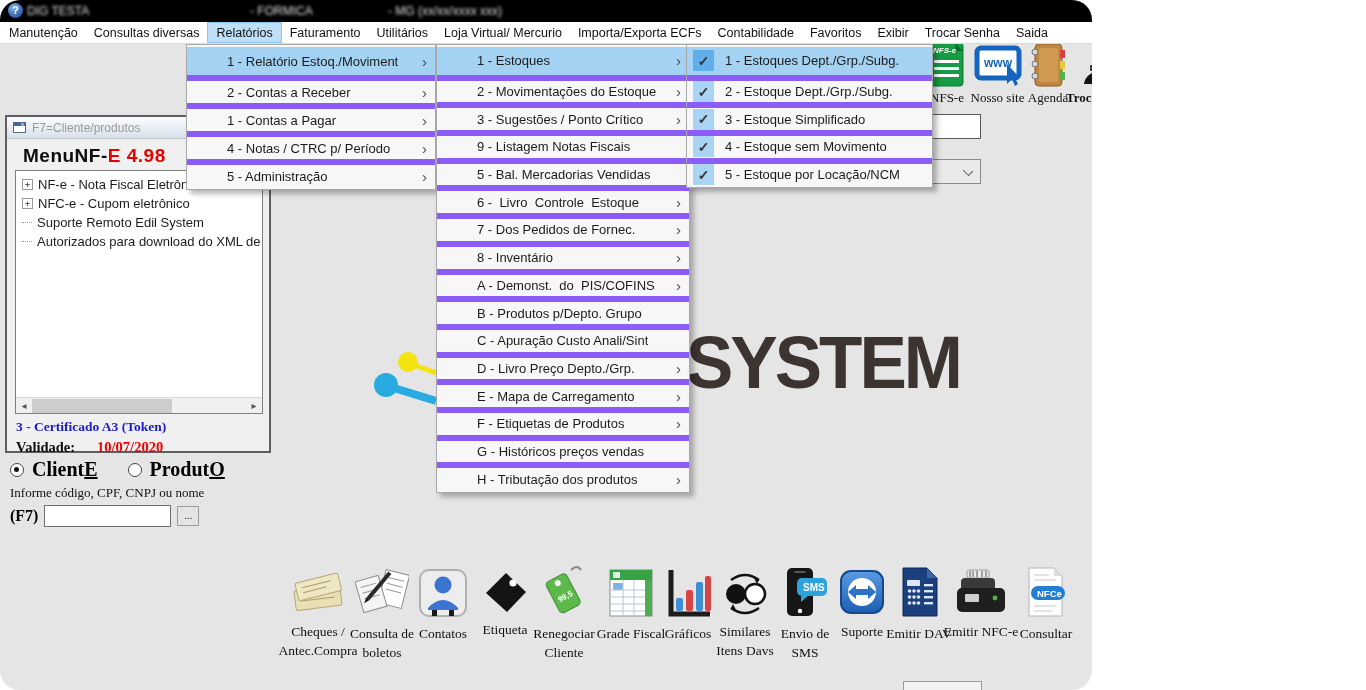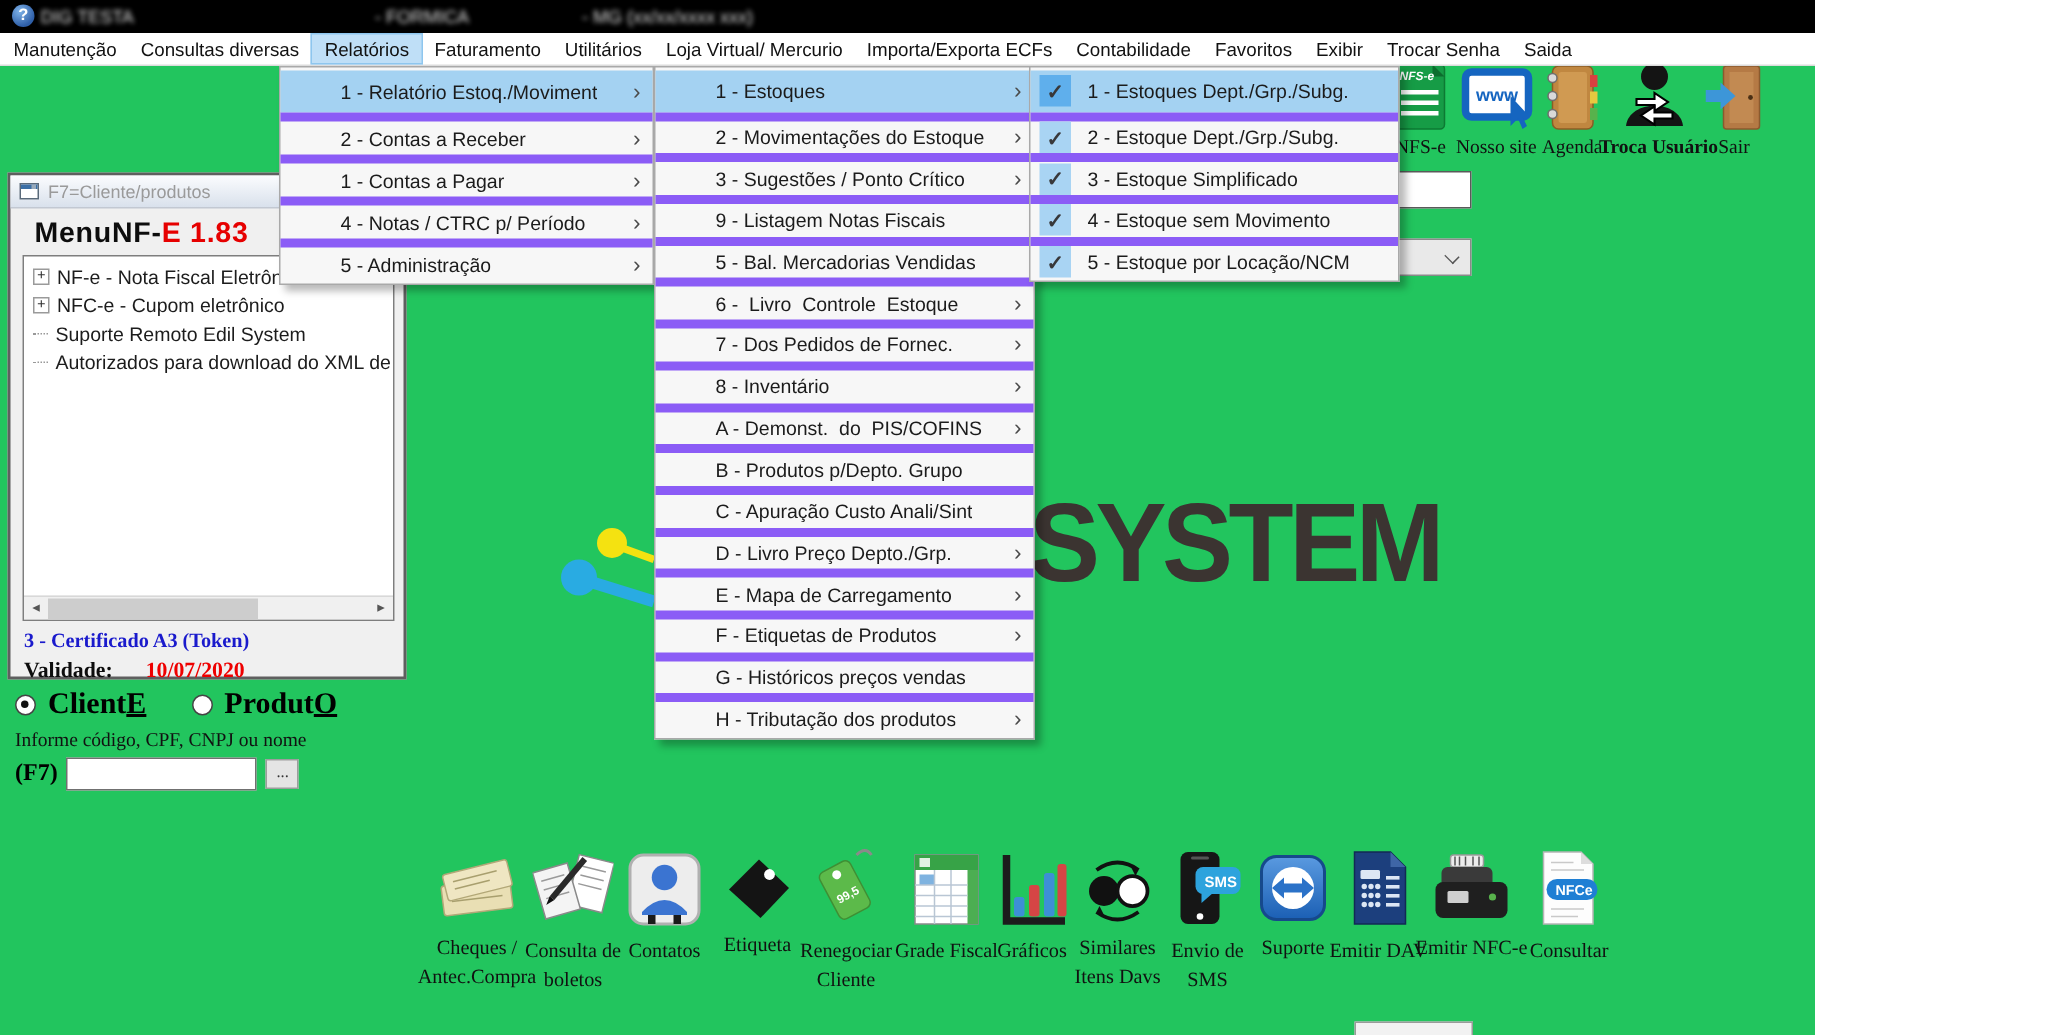--- a/index.html
+++ b/index.html
@@ -1,18 +1,18 @@
 <!DOCTYPE html>
 <html><head>
 <meta charset="utf-8">
 <style>
   * { margin:0; padding:0; box-sizing:border-box; }
   body { background:#fff; }
-  .stage { position:relative; width:1210px; height:690px; overflow:hidden; background:#22c55e;
-           font-family:"Liberation Sans", sans-serif; }
+  .stage { position:relative; width:1092px; height:690px; overflow:hidden; background:#e5e5e5;
+           font-family:"Liberation Sans", sans-serif;border-radius:20px; }
 
   
   .titlebar { position:absolute; left:0; top:0; width:1366px; height:22px; background:#000; z-index:40; }
   .help-badge { position:absolute; left:8px; top:3px; width:15px; height:15px; border-radius:50%;
     background:radial-gradient(circle at 35% 30%, #7fb3e8, #2f5fa8 70%); color:#fff; font-size:11px;
     font-weight:bold; text-align:center; line-height:15px; }
   .help-badge::after { content:"?"; }
   .tb-text { position:absolute; top:4px; color:#e8e8e8; font-size:12px; white-space:pre;
     filter:blur(1.7px); opacity:.95; }
   .win-controls { position:absolute; right:0; top:0; height:22px; display:flex; }
@@ -163,21 +163,21 @@
 
       <div class="mb-item">Saida</div>
     </div>
 
   <div class="panel">
     <div class="panel-title">
       <span class="form-ico"></span>
       <span class="p-text">F7=Cliente/produtos</span>
     </div>
     <div class="panel-head">
-      <span class="hd-black">MenuNF-</span><span class="hd-red">E 1.83</span>
+      <span class="hd-black">MenuNF-</span><span class="hd-red">E 4.98</span>
     </div>
     <div class="treebox">
       <div class="tree">
 
           <div class="tree-item has-exp">
             <span class="lead"></span>
             <span>NF-e - Nota Fiscal Eletrônica</span>
           </div>
 
           <div class="tree-item has-exp">

